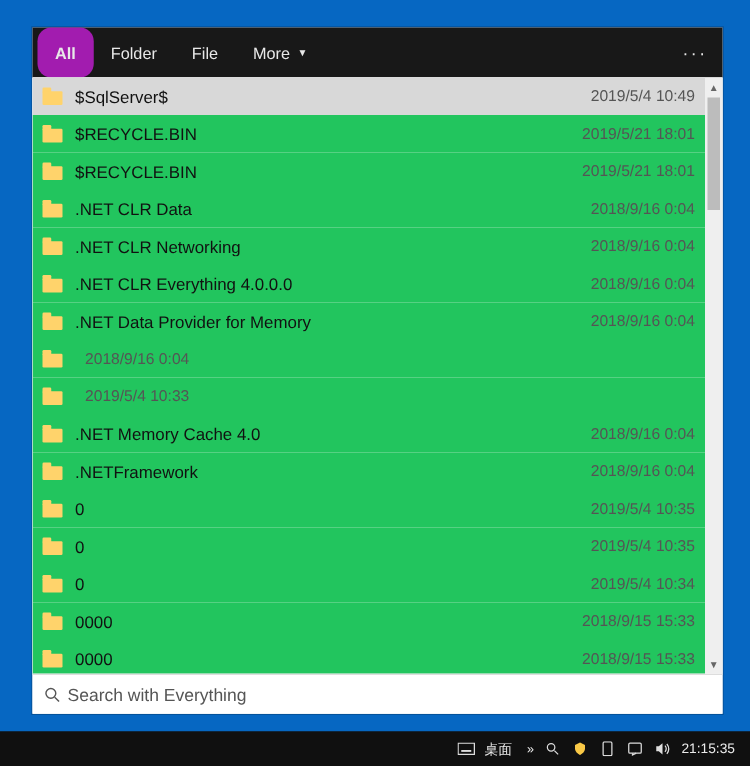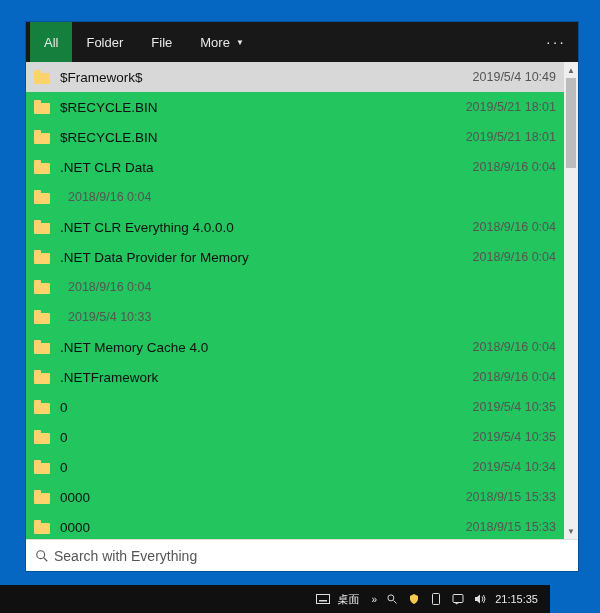--- a/index.html
+++ b/index.html
@@ -22,21 +22,21 @@
     display: flex; align-items: stretch;
     color: #fff; font-size: 13px;
     padding-left: 4px;
   }
   .tab {
     padding: 0 14px;
     display: flex; align-items: center;
     cursor: pointer;
     color: #e8e8e8;
   }
-  .tab.active { background: #15803d; font-weight: 400; }
+  .tab.active { background: #a21caf; font-weight: 700; border-radius: 11px; }
   .tab .chev { margin-left: 6px; font-size: 8px; }
   .toolbar-spacer { flex: 1; }
   .toolbar-more {
     width: 44px; display: flex; align-items: center; justify-content: center;
     cursor: pointer; color: #e8e8e8; font-size: 14px; letter-spacing: 2px;
   }
 
   
   .list-wrap { flex: 1; display: flex; background: #f7f7f7; min-height: 0; }
   .list {
@@ -97,21 +97,21 @@
     color: #555;
   }
   .searchbar input {
     flex: 1; border: none; outline: none; font-size: 14px; color: #4c1d95;
     background: transparent; padding: 4px 2px;
   }
   .searchbar input::placeholder { color: #555; }
 
   
   .taskbar {
-    position: absolute; left: 0; bottom: 0; width: 550px; height: 28px;
+    position: absolute; left: 0; bottom: 0; width: 600px; height: 28px;
     background: #101010; color: #eaeaea; font-size: 11px;
     display: flex; align-items: center;
   }
   .taskbar .spacer { flex: 1; }
   .tray { display: flex; align-items: center; gap: 8px; padding: 0 8px; }
   .tray-icon { width: 14px; height: 14px; display: flex; align-items: center; justify-content: center; }
   .tray svg { display: block; }
   .clock { font-size: 11px; padding-right: 4px; white-space: nowrap; }
   .desktop-label { font-size: 11px; margin-right: 4px; }
   .chev-tray { font-size: 10px; }
@@ -140,21 +140,21 @@
     <div class="toolbar-more">···</div>
   </div>
 
   <div class="list-wrap">
     <div class="list" id="list">
         <div class="row selected">
           <div class="icon">
             <div class="folder-tab"></div>
             <div class="folder-body"></div>
           </div>
-          <div class="name">$Framework$</div>
+          <div class="name">$SqlServer$</div>
           <div class="date">2019/5/4 10:49</div>
         </div>
         <div class="row">
           <div class="icon">
             <div class="folder-tab"></div>
             <div class="folder-body"></div>
           </div>
           <div class="name">$RECYCLE.BIN</div>
           <div class="date">2019/5/21 18:01</div>
         </div>
@@ -172,20 +172,21 @@
             <div class="folder-body"></div>
           </div>
           <div class="name">.NET CLR Data</div>
           <div class="date">2018/9/16 0:04</div>
         </div>
         <div class="row">
           <div class="icon">
             <div class="folder-tab"></div>
             <div class="folder-body"></div>
           </div>
+          <div class="name">.NET CLR Networking</div>
           <div class="date">2018/9/16 0:04</div>
         </div>
         <div class="row">
           <div class="icon">
             <div class="folder-tab"></div>
             <div class="folder-body"></div>
           </div>
           <div class="name">.NET CLR Everything 4.0.0.0</div>
           <div class="date">2018/9/16 0:04</div>
         </div>

